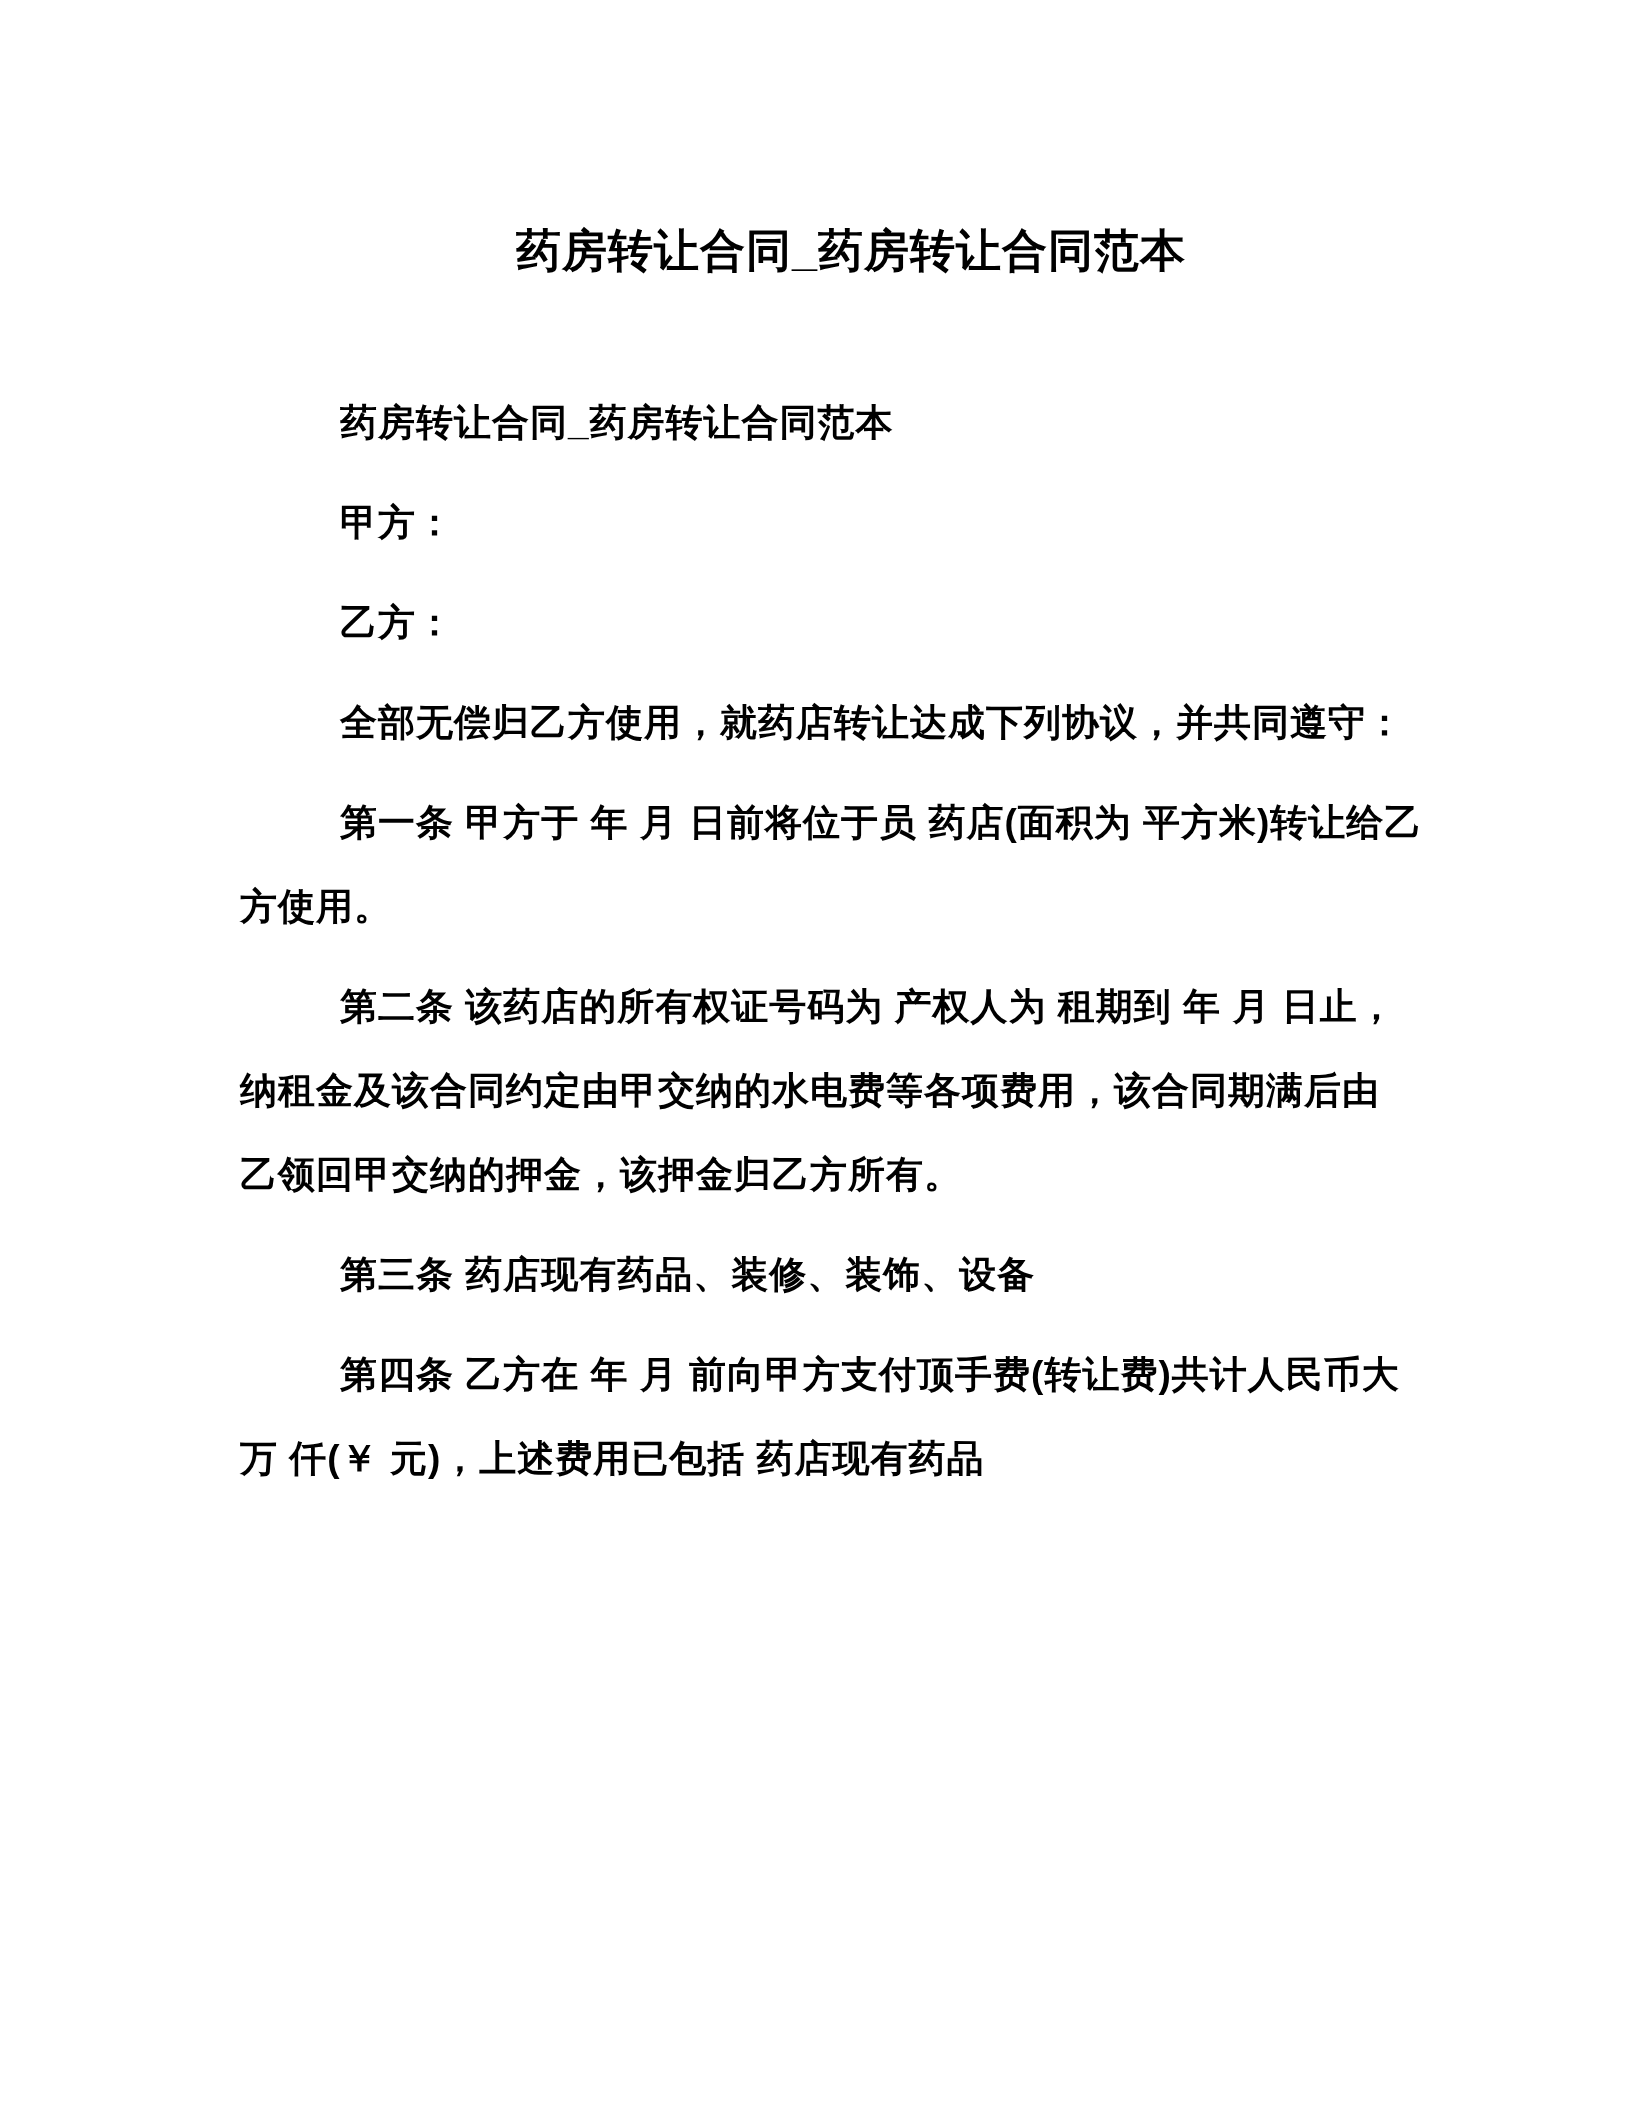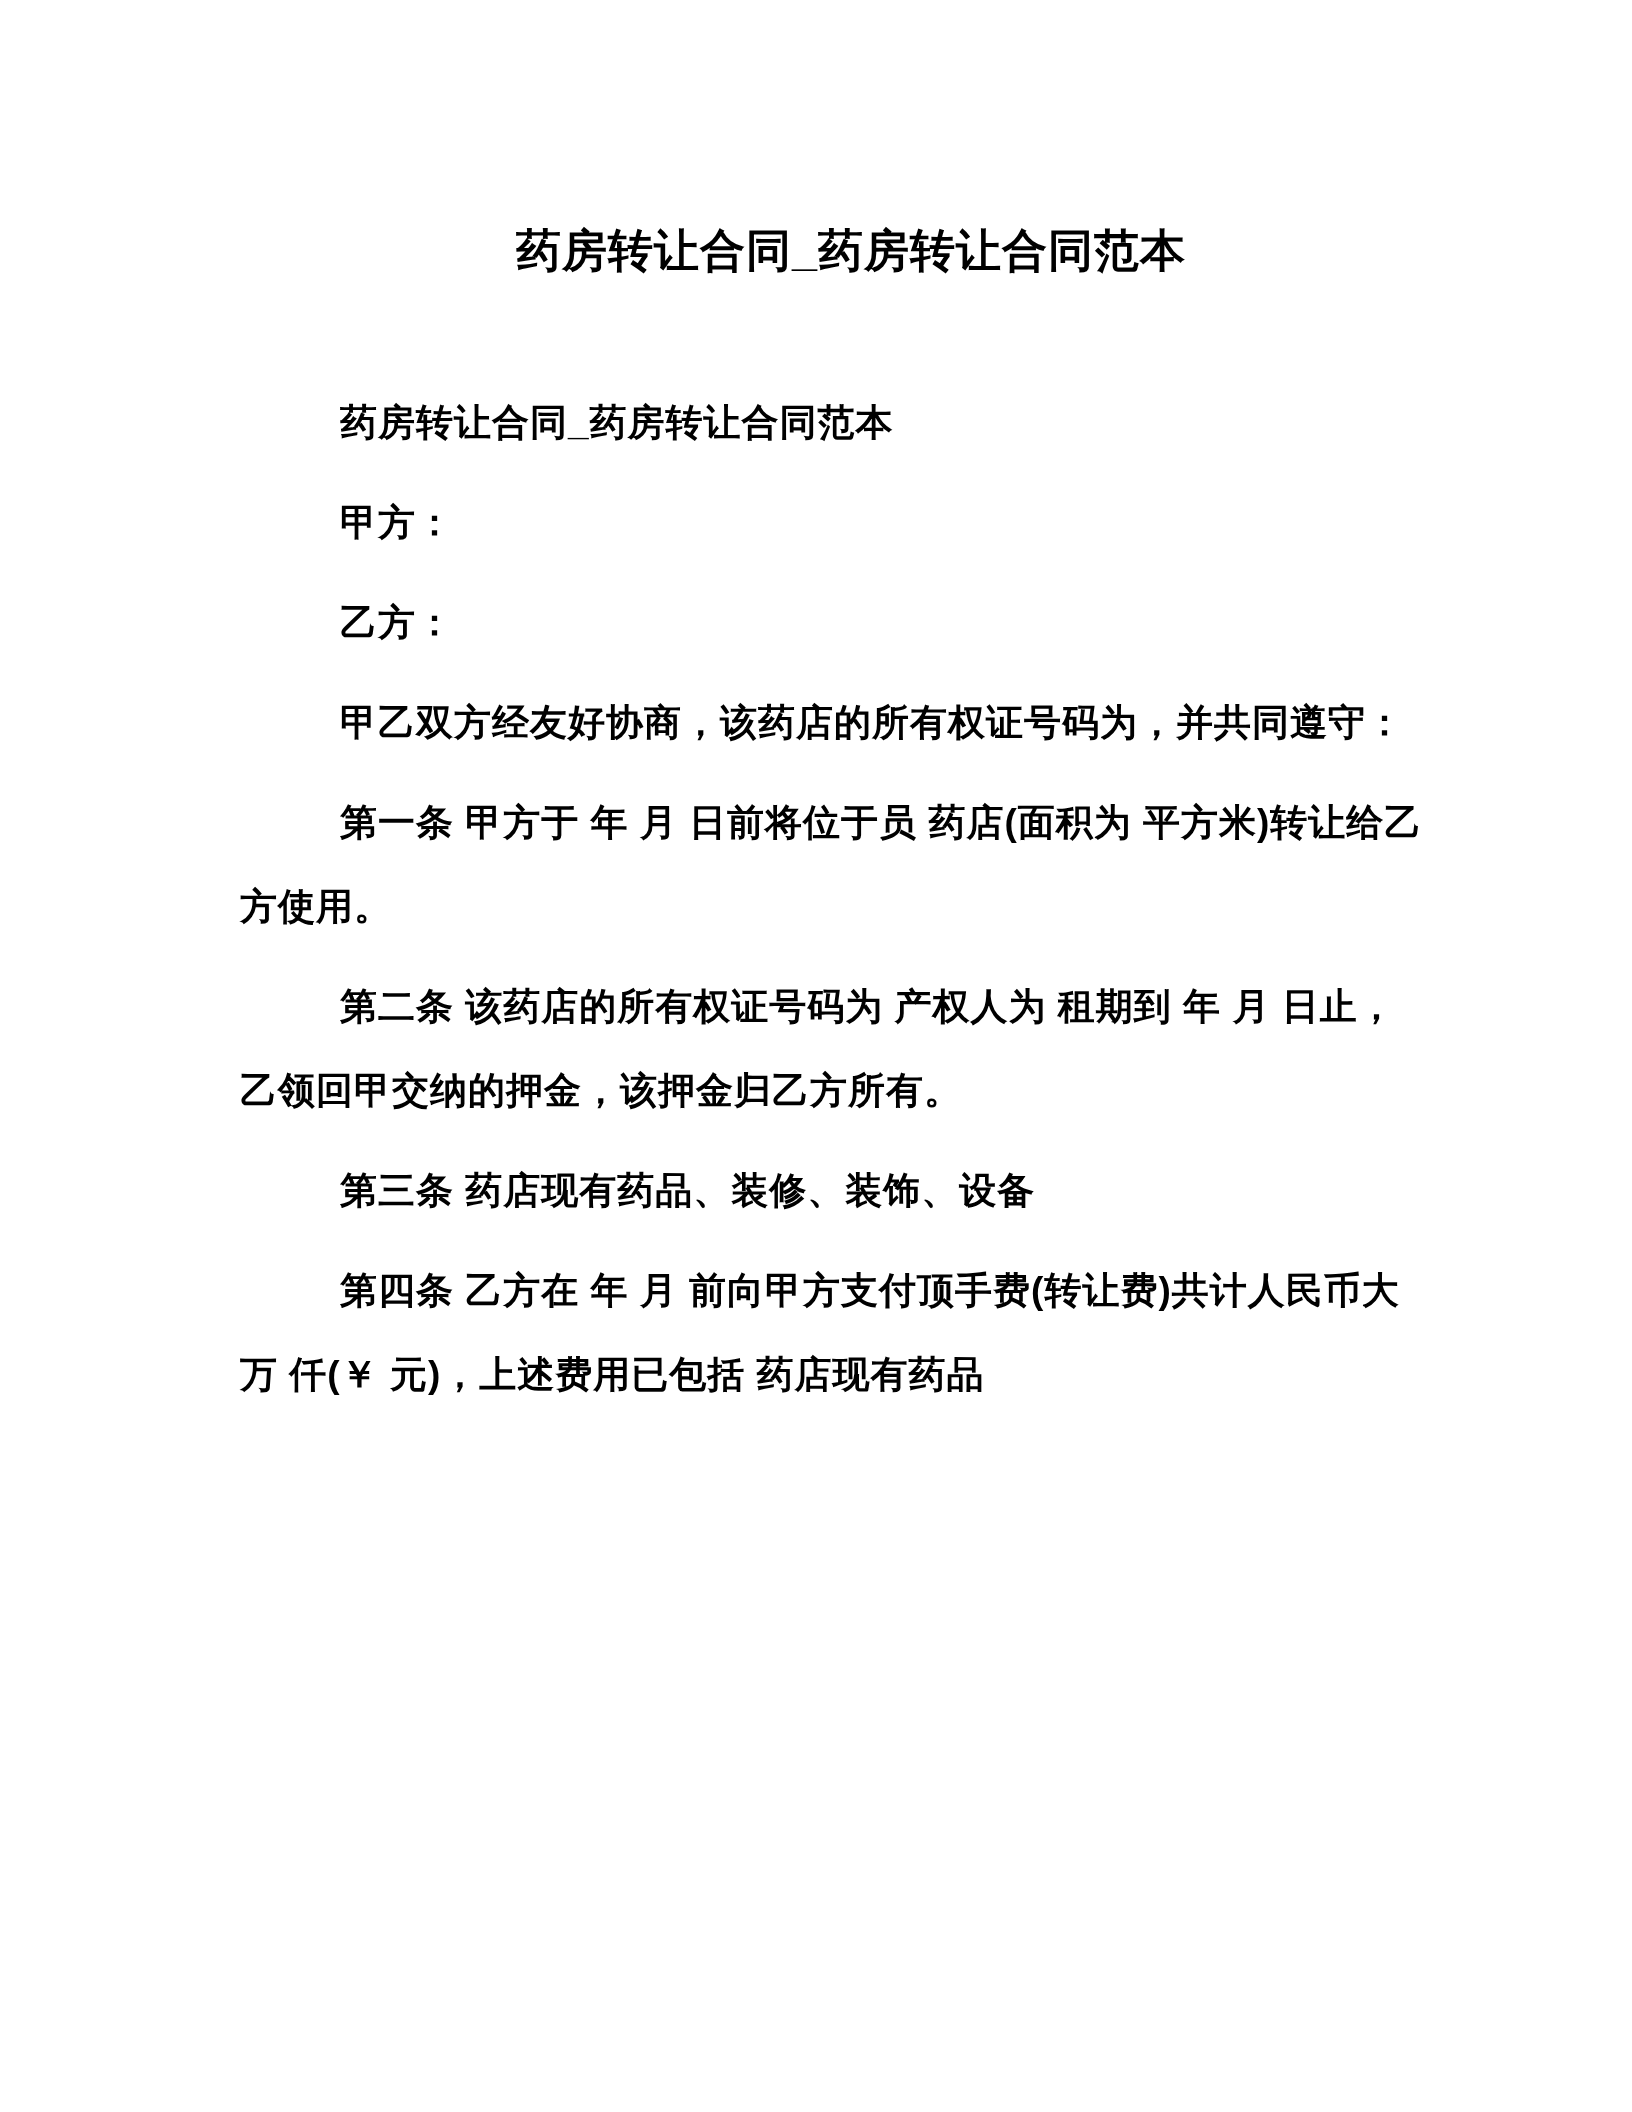--- a/index.html
+++ b/index.html
@@ -55,28 +55,29 @@
       <div class="para">
         <div class="line indent">药房转让合同_药房转让合同范本</div>
       </div>
       <div class="para">
         <div class="line indent">甲方：</div>
       </div>
       <div class="para">
         <div class="line indent">乙方：</div>
       </div>
       <div class="para">
-        <div class="line indent">甲乙双方经友好协商，该药店的所有权证号码为，并共同遵守：</div>
+        <div class="line indent">全部无偿归乙方使用，就药店转让达成下列协议，并共同遵守：</div>
       </div>
       <div class="para">
         <div class="line indent">第一条 甲方于 年 月 日前将位于员 药店(面积为 平方米)转让给乙</div>
         <div class="line">方使用。</div>
       </div>
       <div class="para">
         <div class="line indent">第二条 该药店的所有权证号码为 产权人为 租期到 年 月 日止，</div>
+        <div class="line">纳租金及该合同约定由甲交纳的水电费等各项费用，该合同期满后由</div>
         <div class="line">乙领回甲交纳的押金，该押金归乙方所有。</div>
       </div>
       <div class="para">
         <div class="line indent">第三条 药店现有药品、装修、装饰、设备</div>
       </div>
       <div class="para">
       </div>
       <div class="para">
         <div class="line indent">第四条 乙方在 年 月 前向甲方支付顶手费(转让费)共计人民币大</div>
         <div class="line">万 仟(￥ 元)，上述费用已包括 药店现有药品</div>

